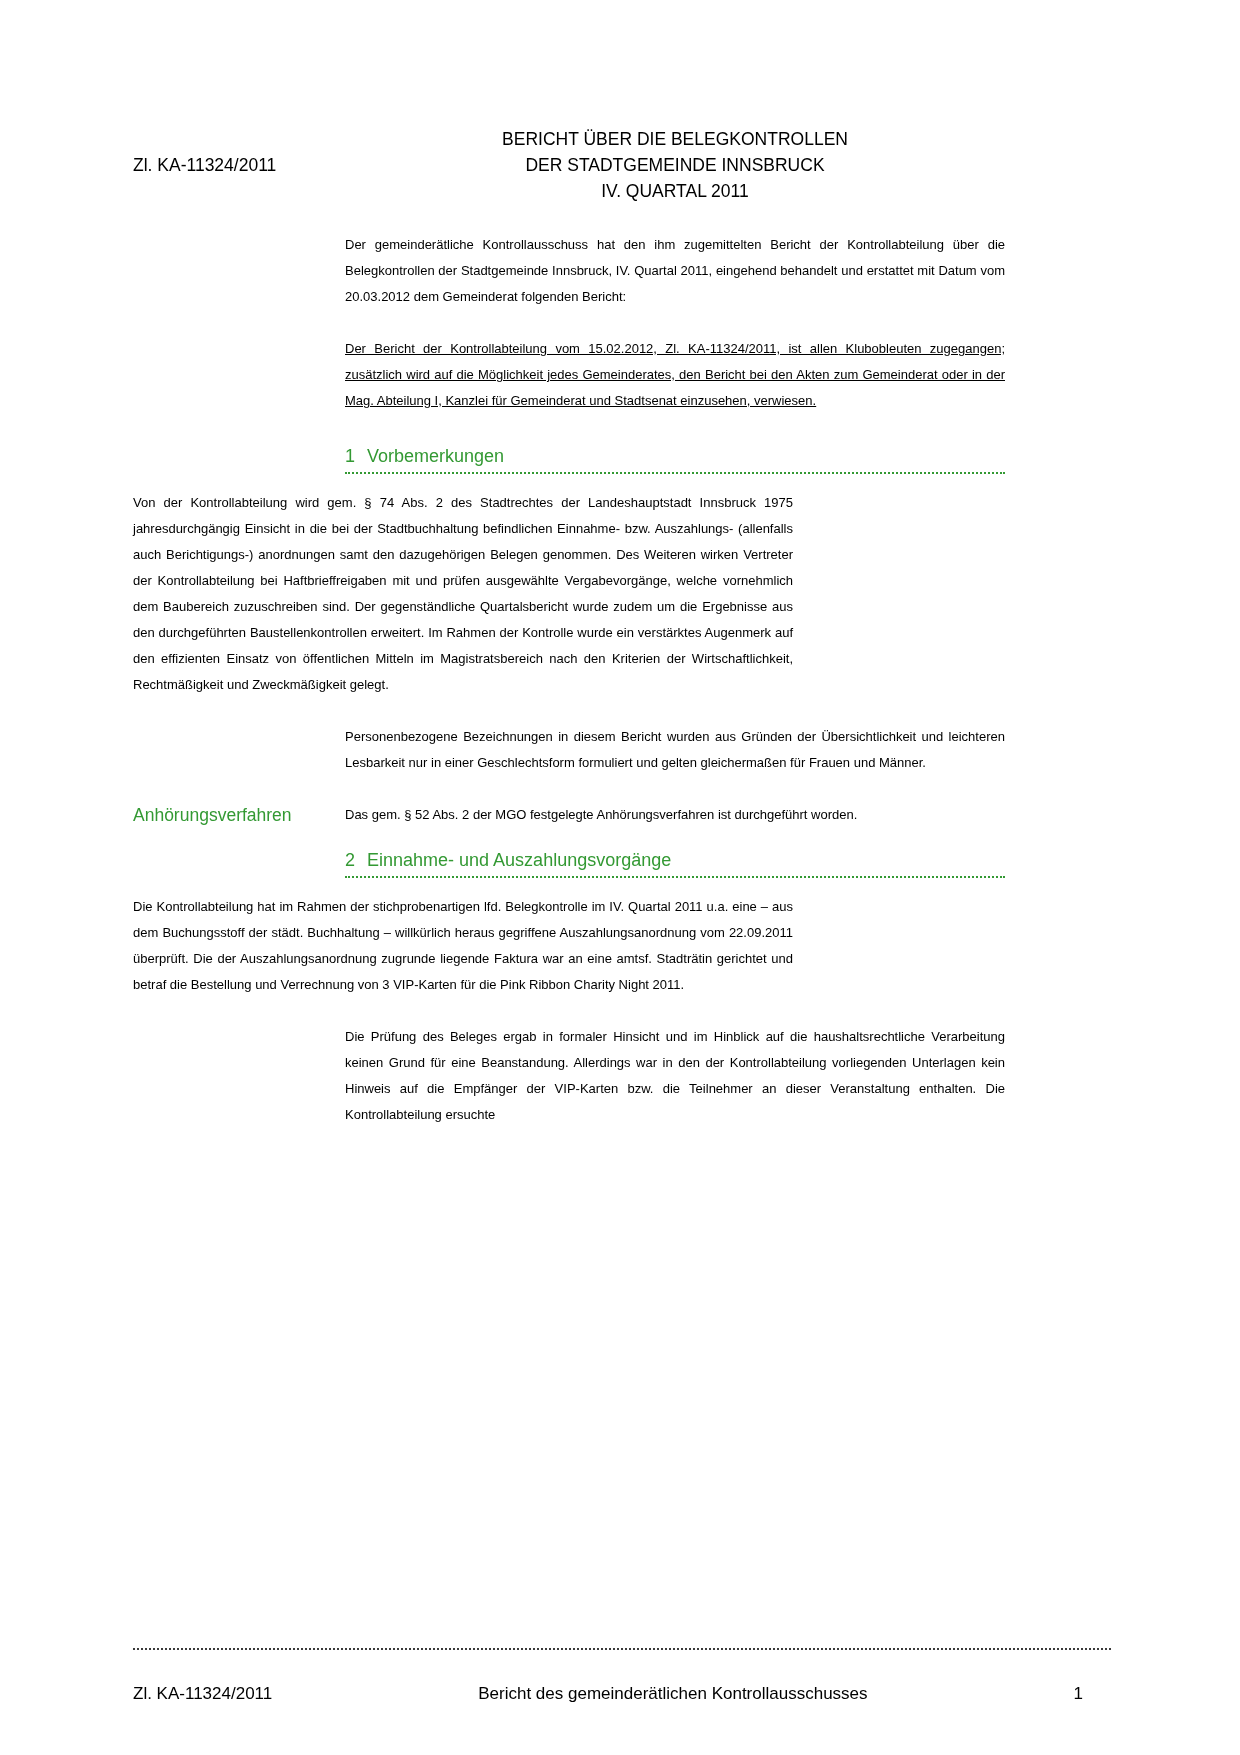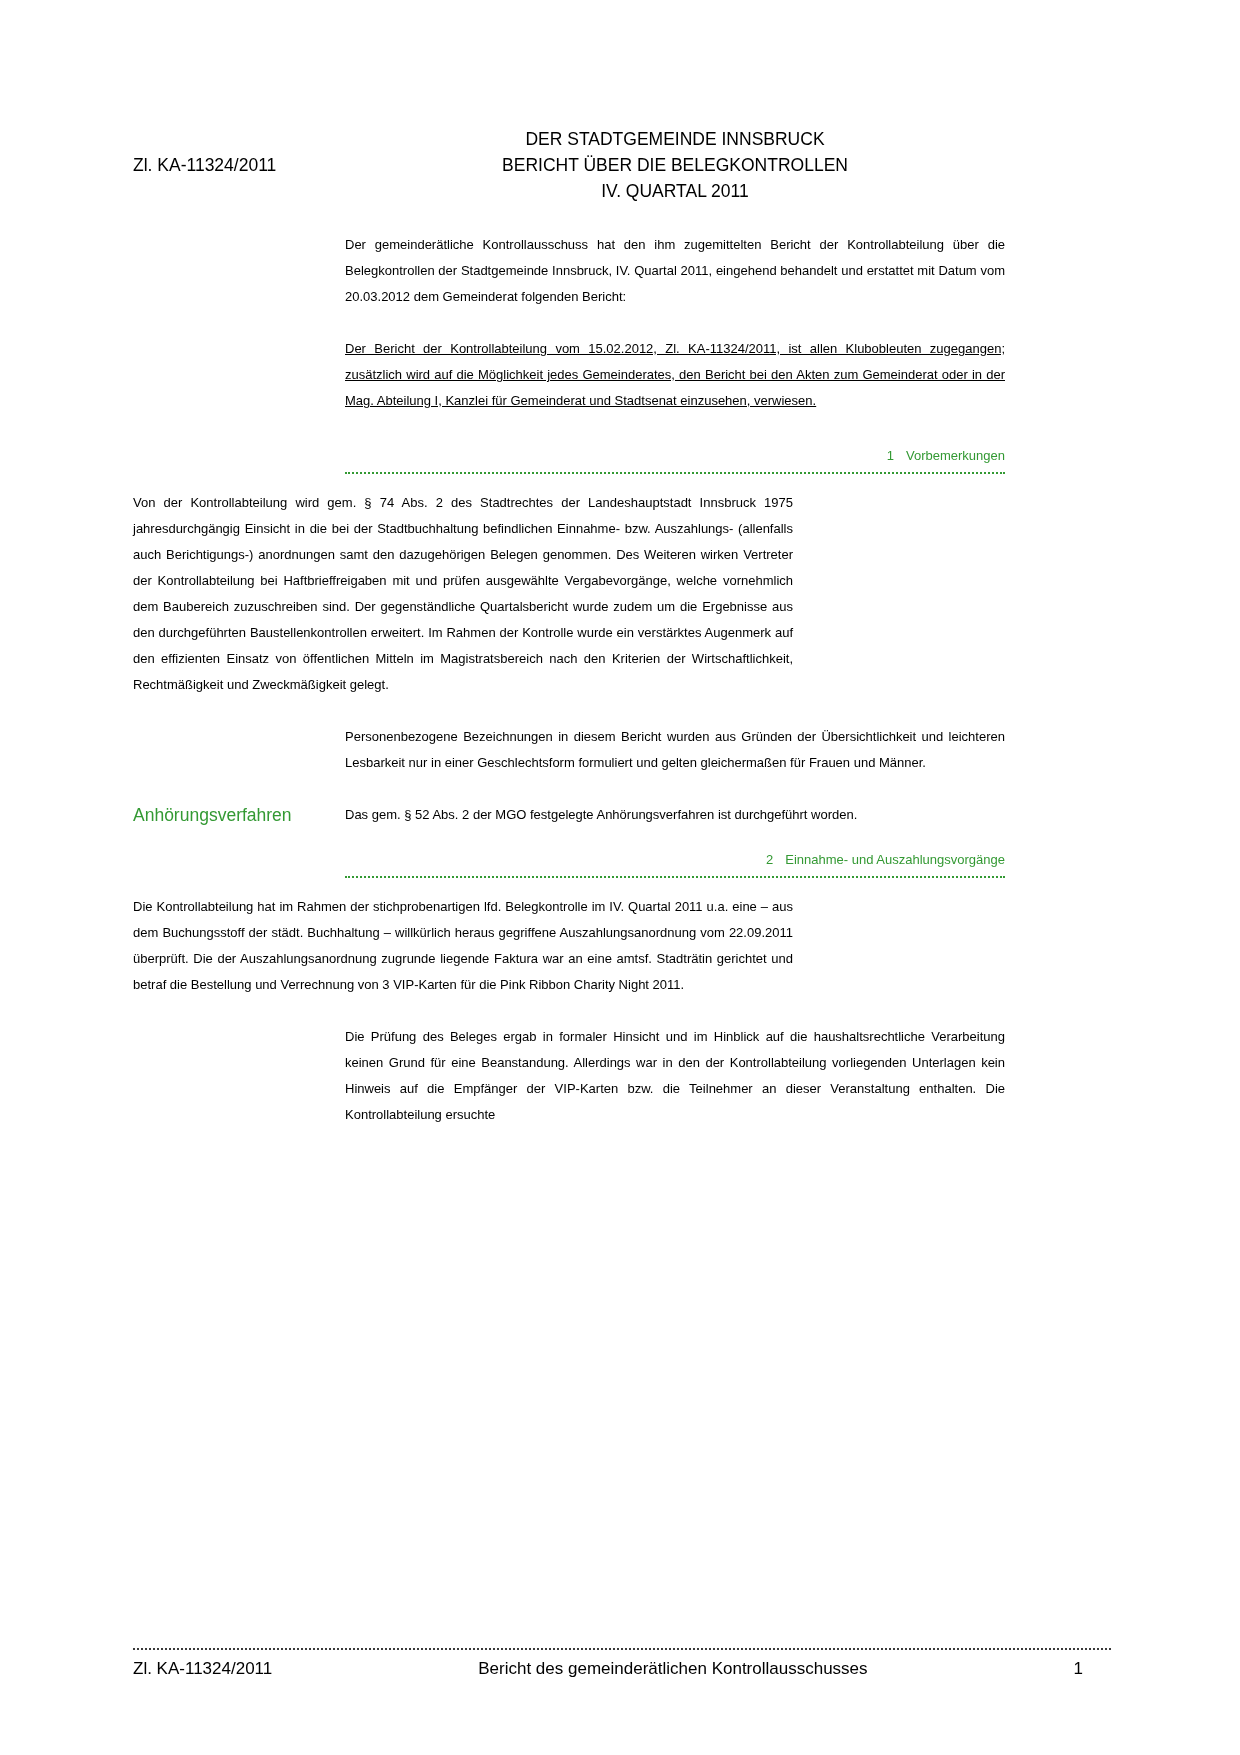--- a/index.html
+++ b/index.html
@@ -25,54 +25,54 @@
     white-space: pre-line;
   }
   .content-col { width: 660px; flex: none; }
   .doc-ref { font-size: 17.5px; line-height: 26px; color: var(--ink); }
   .doc-title { text-align: center; font-size: 17.5px; line-height: 26px; }
   p.body {
     font-size: 13px; line-height: 26px;
     text-align: justify; hyphens: none;
   }
   .section-heading {
-    text-align: right;
+    text-align: left;
     color: var(--accent);
-    font-size: 13px; line-height: 24px;
+    font-size: 18px; line-height: 24px;
     padding-bottom: 4px;
     border-bottom: 2px dotted var(--accent);
   }
   .section-heading .sec-num { margin-right: 12px; }
   .heading-row { margin-bottom: 16px; }
   .footer {
     position: absolute;
     left: 133px; top: 1648px;
     width: 978px;
   }
   .footer-line { border-top: 2px dotted #3a3a3a; height: 0; margin-bottom: 8px; }
   .footer-text {
     display: flex; justify-content: space-between; align-items: baseline;
     font-size: 17px; line-height: 22px;
     padding-right: 28px;
   }
-  .footer-text .f-center { flex: 1; text-align: center; }
+  .footer-text .f-center { flex: 1; text-align: center; margin-top: 25px; }
 </style>
 </head>
 <body>
 
 <div class="page">
 
   <div class="row" style="margin-bottom:28px;">
     <div class="label-col">
       <div class="doc-ref">Zl. KA-11324/2011</div>
     </div>
     <div class="content-col">
       <div class="doc-title">
+        <div>BERICHT ÜBER DIE BELEGKONTROLLEN</div>
         <div>DER STADTGEMEINDE INNSBRUCK</div>
-        <div>BERICHT ÜBER DIE BELEGKONTROLLEN</div>
         <div>IV. QUARTAL 2011</div>
       </div>
     </div>
   </div>
 
   <div class="row">
     <div class="label-col"></div>
     <div class="content-col">
       <p class="body">Der gemeinderätliche Kontrollausschuss hat den ihm zugemittelten Bericht der Kontrollabteilung über die Belegkontrollen der Stadtgemeinde Innsbruck, IV. Quartal 2011, eingehend behandelt und erstattet mit Datum vom 20.03.2012 dem Gemeinderat folgenden Bericht:</p>
     </div>

